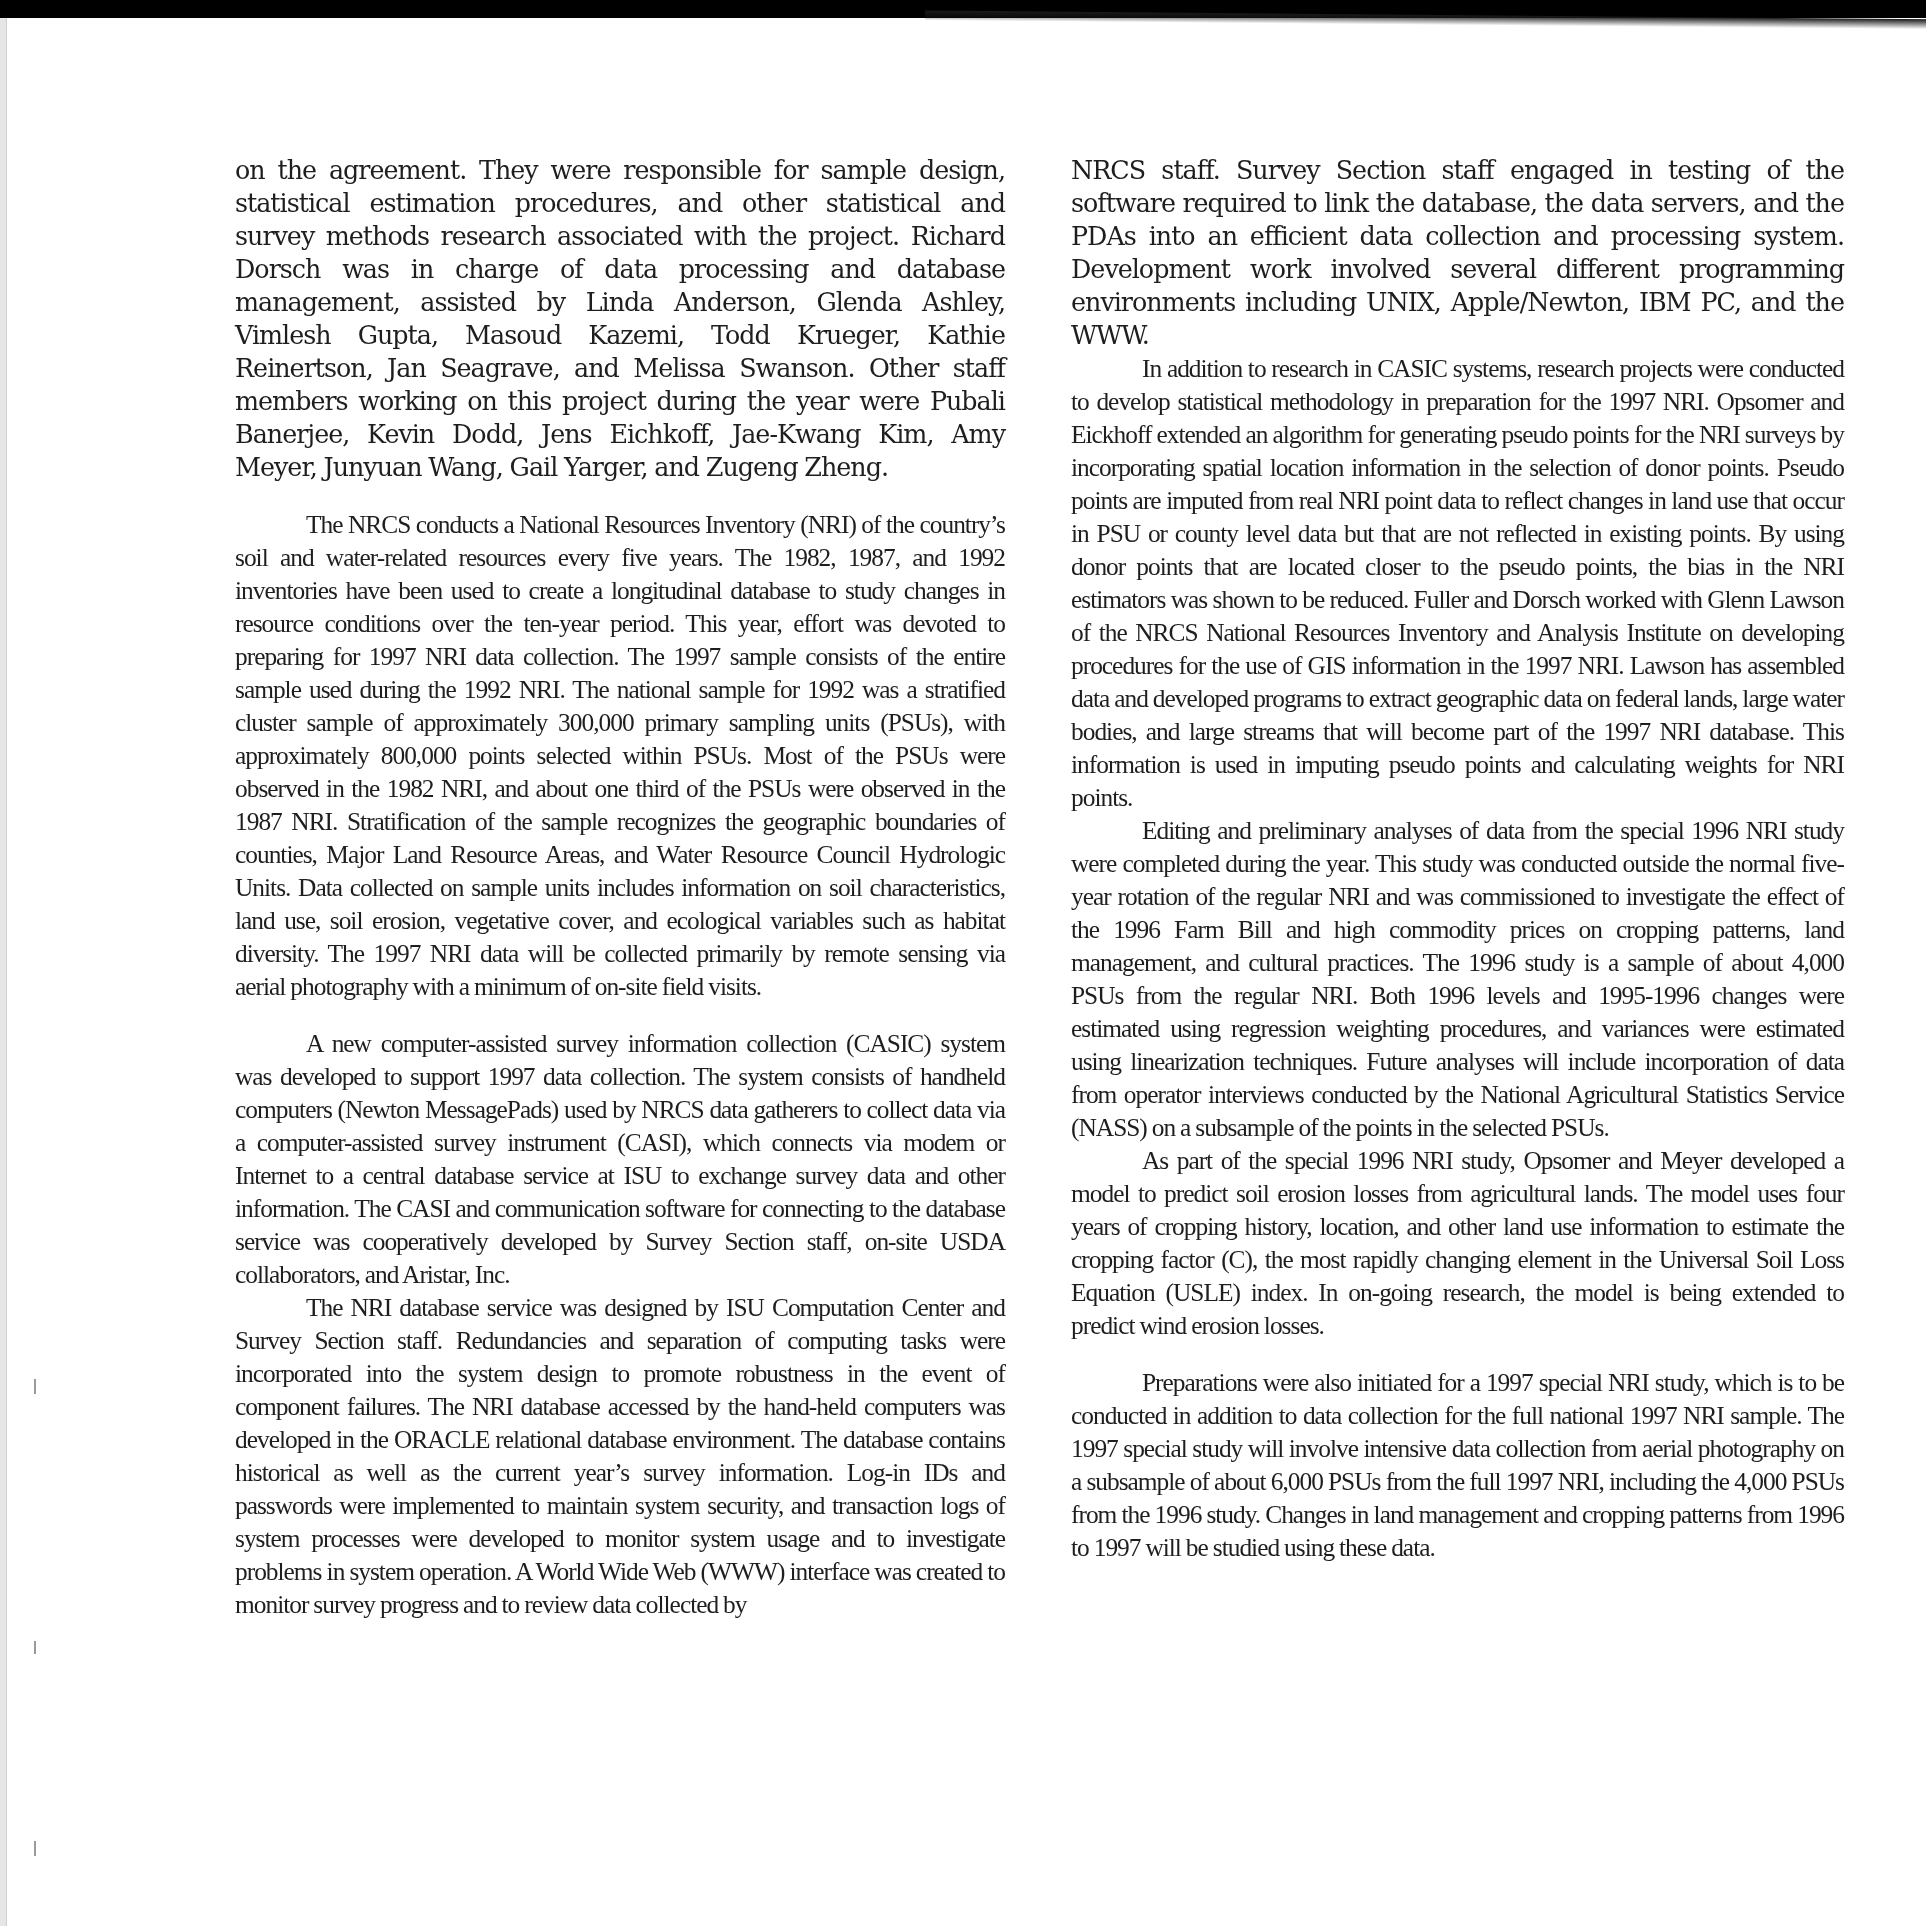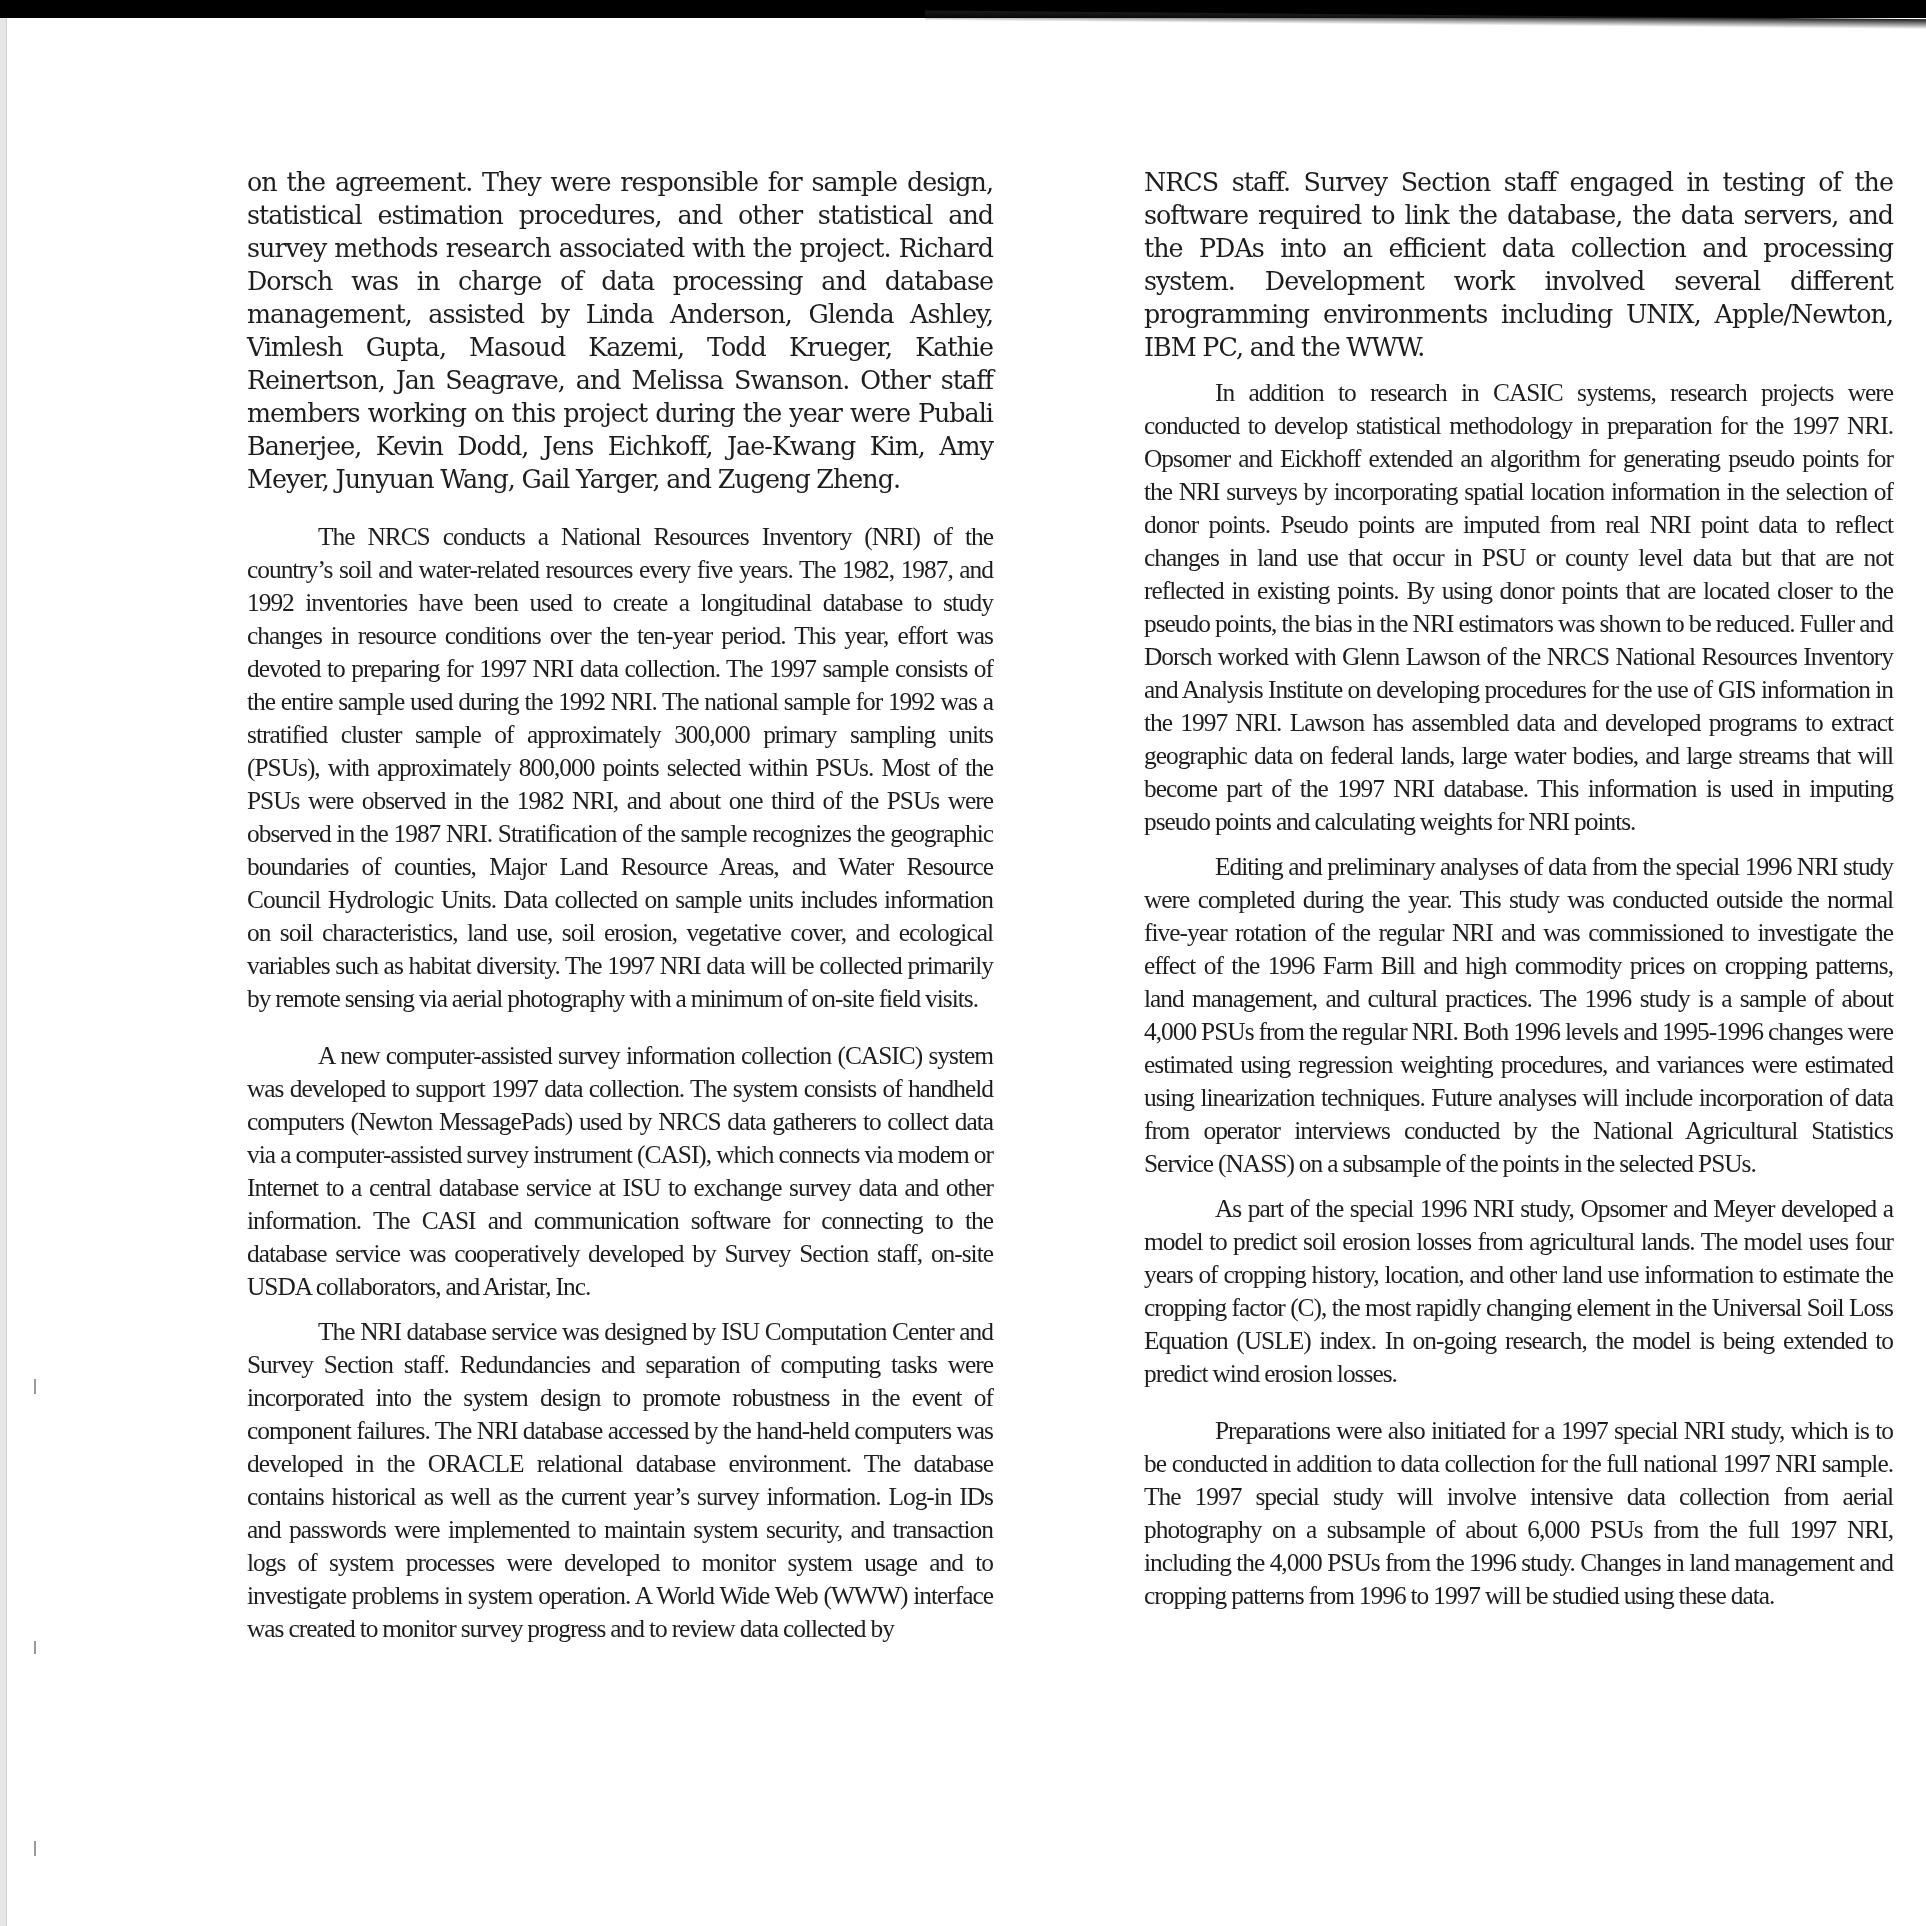--- a/index.html
+++ b/index.html
@@ -42,23 +42,23 @@
     position: absolute;
     top: 154px;
     font-size: 25.4px;
     line-height: 33px;
     text-align: justify;
     hyphens: manual;
     letter-spacing: -1px;
     word-spacing: -0.4px;
   }
   .col-left  { left: 235px;  width: 770px; }
-  .col-right { left: 1132px; width: 773px; }
+  .col-right { left: 1071px; width: 773px; }
   .para {
-    margin: 12px;
+    margin: 0;
     text-indent: 0;
   }
   .para.indent { text-indent: 71px; font-family: Liberation Serif, serif; }
   .para.gap { margin-top: 24px; }
   .speck {
     position: absolute;
     width: 1.5px;
     background: #9a9a9a;
   }
 </style>

